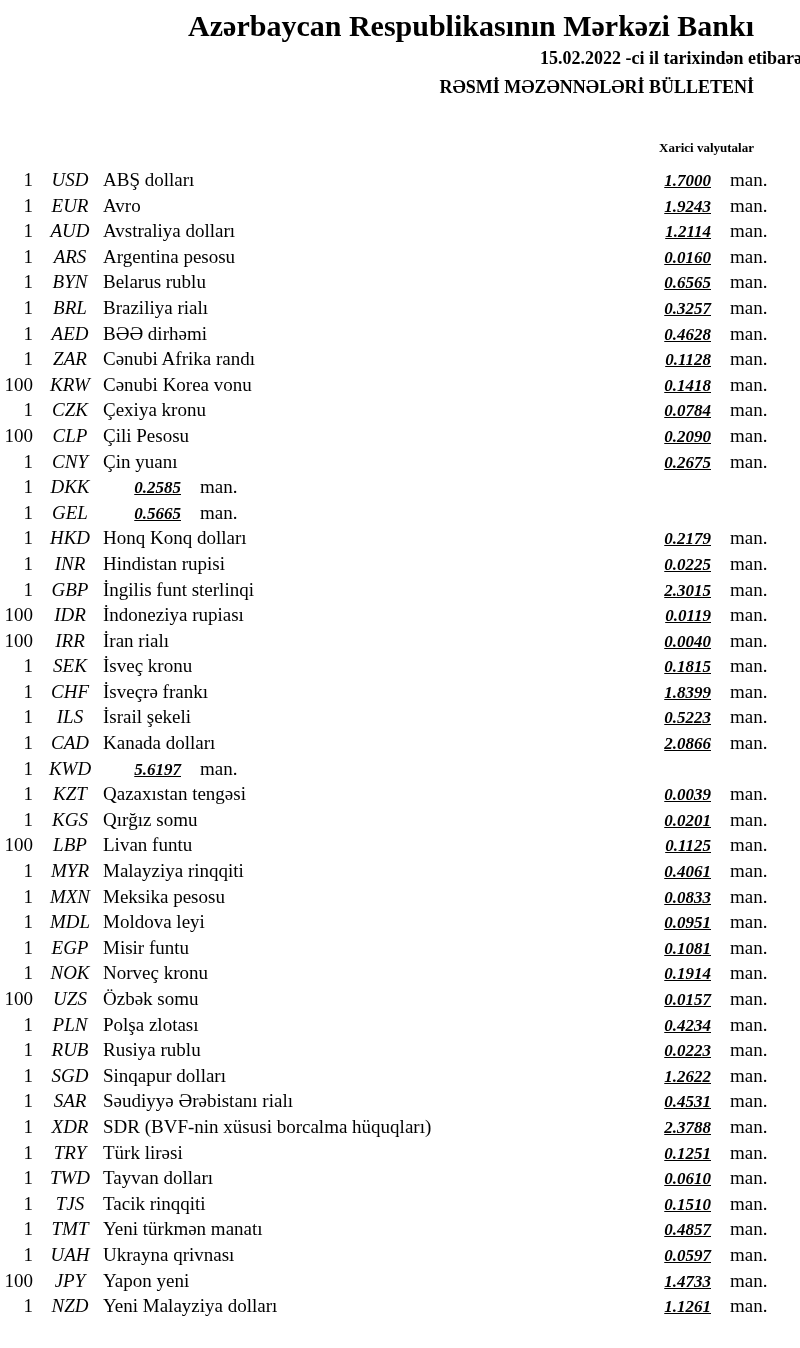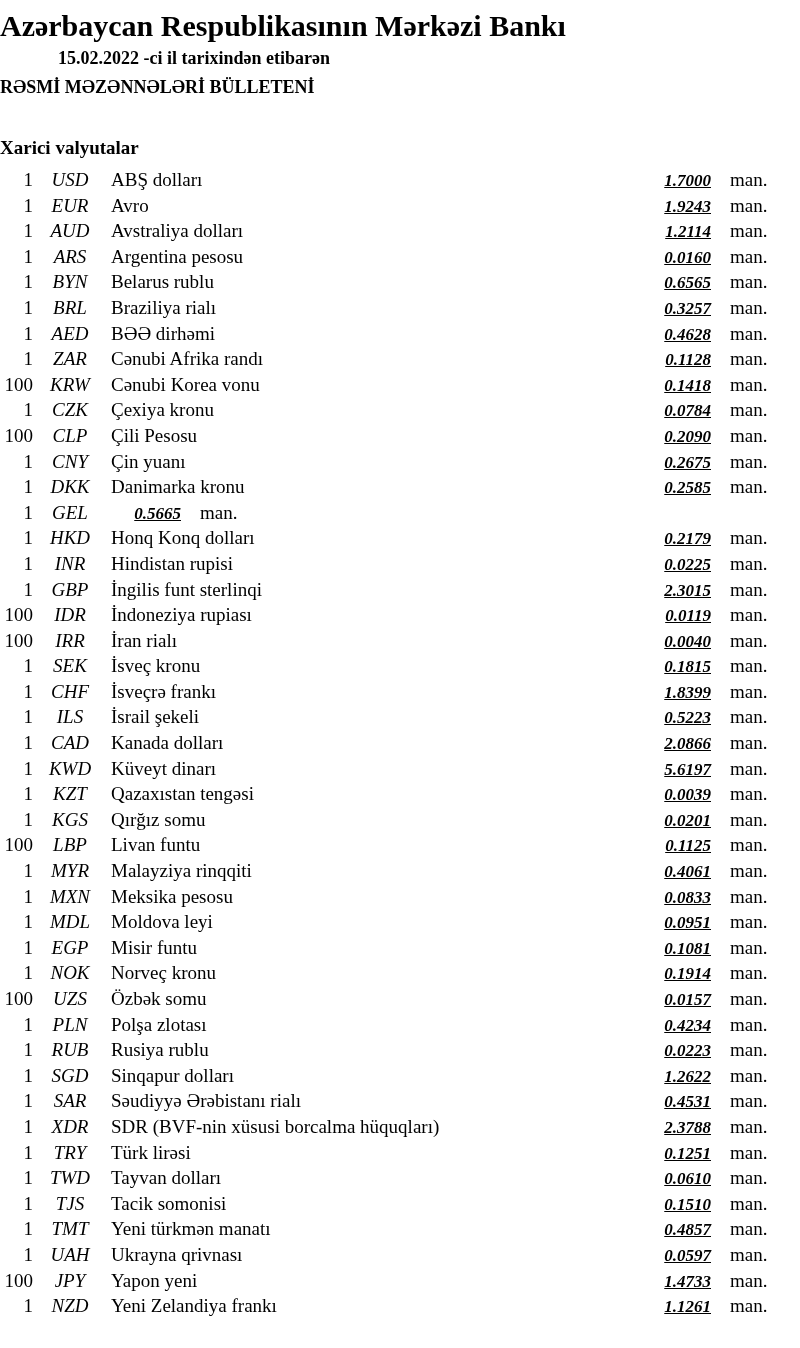--- a/index.html
+++ b/index.html
@@ -14,40 +14,40 @@
   }
   .page {
     width: 800px;
     height: 1348px;
     box-sizing: border-box;
     padding-top: 7px;
   }
   
   .header {
     padding-right: 46px;
-    text-align: left;
+    text-align: right;
   }
   .doc-title {
     font-size: 30px;
     font-weight: bold;
     line-height: 37px;
     white-space: nowrap;
   }
   .doc-sub {
     font-size: 18px;
     font-weight: bold;
     line-height: 29px;
     white-space: nowrap;
   }
   .doc-date {
     position: relative;
     left: 58px;
   }
   .section-title {
-    font-size: 19px;
+    font-size: 13px;
     font-weight: bold;
     margin-top: 33px;
     line-height: 26px;
   }
   .table {
     margin-top: 8px;
   }
   .row {
     display: flex;
     align-items: baseline;
@@ -62,21 +62,21 @@
     text-align: right;
   }
   .code {
     flex: 0 0 62px;
     margin-left: 6px;
     text-align: center;
     font-style: italic;
   }
   .name {
     flex: 1 1 auto;
-    margin-left: 10px;
+    margin-left: 2px;
     overflow: hidden;
   }
   .rate {
     flex: 0 0 80px;
     text-align: right;
     font-weight: bold;
     font-style: italic;
     font-size: 17px;
     text-decoration: underline;
   }
@@ -191,21 +191,20 @@
       <span class="qty">1</span>
       <span class="code">CNY</span>
       <span class="name">Çin yuanı</span>
       <span class="rate">0.2675</span>
       <span class="unit">man.</span>
     </div>
 
     <div class="row">
       <span class="qty">1</span>
       <span class="code">DKK</span>
-      <span class="name">Danimarka kronu</span>
       <span class="rate">0.2585</span>
       <span class="unit">man.</span>
     </div>
 
     <div class="row">
       <span class="qty">1</span>
       <span class="code">GEL</span>
       <span class="rate">0.5665</span>
       <span class="unit">man.</span>
     </div>
@@ -278,21 +277,20 @@
       <span class="qty">1</span>
       <span class="code">CAD</span>
       <span class="name">Kanada dolları</span>
       <span class="rate">2.0866</span>
       <span class="unit">man.</span>
     </div>
 
     <div class="row">
       <span class="qty">1</span>
       <span class="code">KWD</span>
-      <span class="name">Küveyt dinarı</span>
       <span class="rate">5.6197</span>
       <span class="unit">man.</span>
     </div>
 
     <div class="row">
       <span class="qty">1</span>
       <span class="code">KZT</span>
       <span class="name">Qazaxıstan tengəsi</span>
       <span class="rate">0.0039</span>
       <span class="unit">man.</span>
@@ -414,21 +412,21 @@
       <span class="qty">1</span>
       <span class="code">TWD</span>
       <span class="name">Tayvan dolları</span>
       <span class="rate">0.0610</span>
       <span class="unit">man.</span>
     </div>
 
     <div class="row">
       <span class="qty">1</span>
       <span class="code">TJS</span>
-      <span class="name">Tacik somonisi</span>
+      <span class="name">Tacik rinqqiti</span>
       <span class="rate">0.1510</span>
       <span class="unit">man.</span>
     </div>
 
     <div class="row">
       <span class="qty">1</span>
       <span class="code">TMT</span>
       <span class="name">Yeni türkmən manatı</span>
       <span class="rate">0.4857</span>
       <span class="unit">man.</span>
@@ -446,19 +444,19 @@
       <span class="qty">100</span>
       <span class="code">JPY</span>
       <span class="name">Yapon yeni</span>
       <span class="rate">1.4733</span>
       <span class="unit">man.</span>
     </div>
 
     <div class="row">
       <span class="qty">1</span>
       <span class="code">NZD</span>
-      <span class="name">Yeni Zelandiya frankı</span>
+      <span class="name">Yeni Malayziya dolları</span>
       <span class="rate">1.1261</span>
       <span class="unit">man.</span>
     </div>
   </div>
 
 </div>
 
 </body></html>

